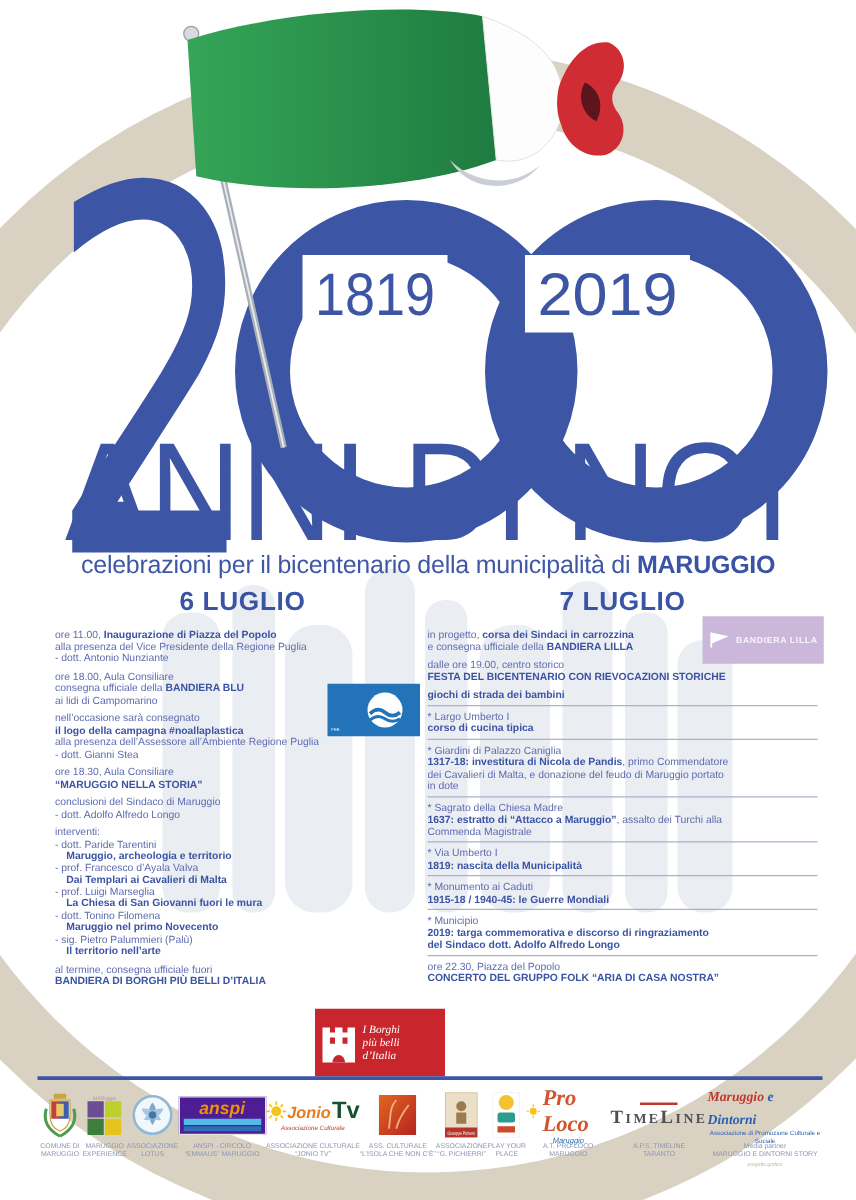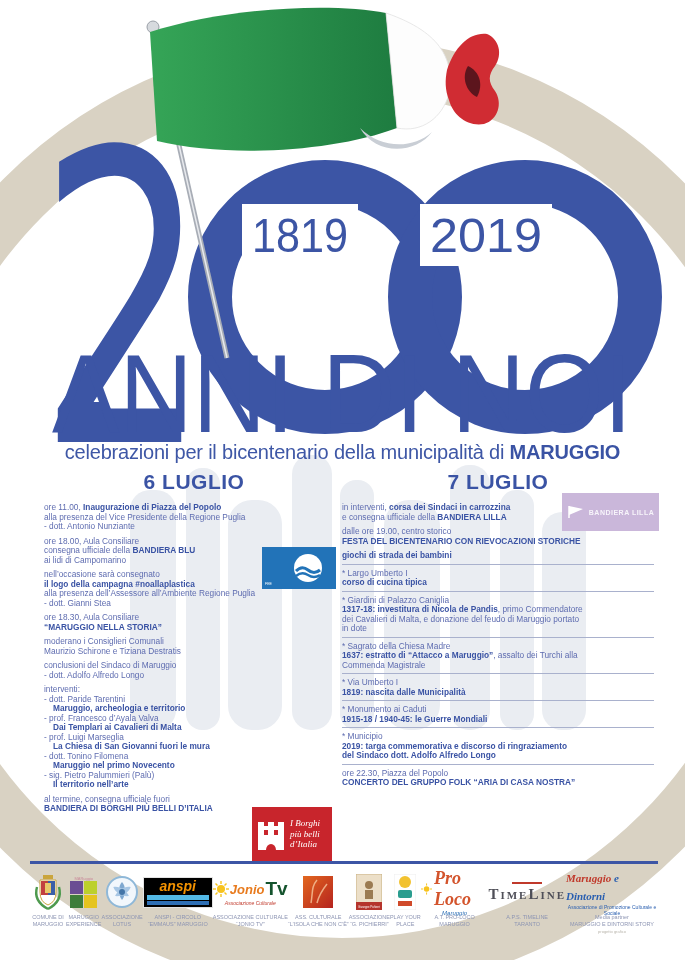--- a/index.html
+++ b/index.html
@@ -20,39 +20,39 @@
   .ln span.b{font-weight:700;color:#3a53a4;}
   .ln span.i{padding-left:9px;}
   hr.sep{border:0;border-top:1px solid #a9b1cd;margin:3px 0 4px 0;}
   .closing{margin-top:3px;}
   
   .badge{position:absolute;}
   .badge-blu{left:262px;top:547px;width:74px;height:42px;background:#2273b8;}
   .badge-lilla{left:562px;top:493px;width:97px;height:38px;background:#cab7da;
                display:flex;align-items:center;justify-content:center;gap:4px;}
   .lilla-label{color:#f7f4fa;font-size:7px;font-weight:700;letter-spacing:.5px;}
-  .badge-borghi{left:252px;top:807px;width:80px;height:54px;background:#c8252c;
+  .badge-borghi{left:252px;top:807px;width:104px;height:54px;background:#c8252c;
                 display:flex;align-items:center;padding:0 4px;box-sizing:border-box;gap:4px;}
   .borghi-text{color:#fff;font-family:"Liberation Serif",serif;font-style:italic;
                font-size:9px;line-height:10.5px;}
   .fee{position:absolute;left:3px;bottom:3px;color:#fff;font-size:3.5px;}
   
   .divider{position:absolute;left:30px;top:861px;width:628px;height:3px;background:#3c55a5;}
   .logos{position:absolute;left:30px;top:872px;width:628px;display:flex;
          justify-content:space-between;align-items:flex-start;}
   .lg{display:flex;flex-direction:column;align-items:center;}
   .lgi{height:40px;display:flex;align-items:center;justify-content:center;flex-direction:column;}
   .cap{margin-top:2px;text-align:center;font-size:5.5px;line-height:6.5px;color:#8d95b3;
        white-space:nowrap;}
   .micro{font-size:4px;color:#b9b5ac;margin-top:2px;}
   
   .expt{font-size:4px;color:#c98a9a;text-align:center;line-height:5px;}
   .expg{display:grid;grid-template-columns:13px 13px;grid-template-rows:13px 13px;gap:1px;}
   .expg span{display:block;}
-  .anspi{width:70px;border:1px solid #e3e3e3;background:#000000;padding:1px 3px 2px;box-sizing:border-box;}
+  .anspi{width:70px;border:1px solid #e3e3e3;background:#4c1d95;padding:1px 3px 2px;box-sizing:border-box;}
   .anspit{color:#f39200;font-weight:900;font-style:italic;font-size:14px;line-height:15px;text-align:center;}
   .anspib1{height:5px;background:#53b9e6;margin-top:1px;}
   .anspib2{height:4px;background:#2e6fb5;margin-top:1px;}
   .jon{display:flex;align-items:center;gap:1px;}
   .jon1{color:#e87b1e;font-weight:700;font-style:italic;font-size:13px;}
   .jon2{color:#14532d;font-weight:700;font-size:19px;}
   .jonsub{color:#c0392b;font-style:italic;font-size:5px;text-align:center;}
   .plo{display:flex;align-items:center;gap:2px;}
   .plo1{font-family:"Liberation Serif",serif;font-style:italic;font-weight:700;
         font-size:18px;color:#d3542c;}
@@ -140,24 +140,20 @@
       <div class="ln"><span>nell’occasione sarà consegnato</span></div>
       <div class="ln"><span class="b">il logo della campagna #noallaplastica</span></div>
       <div class="ln"><span>alla presenza dell’Assessore all’Ambiente Regione Puglia</span></div>
       <div class="ln"><span>- dott. Gianni Stea</span></div>
     </div>
     <div class="blk">
       <div class="ln"><span>ore 18.30, Aula Consiliare</span></div>
       <div class="ln"><span class="b">“MARUGGIO NELLA STORIA”</span></div>
     </div>
     <div class="blk">
-      <div class="ln"><span>moderano i Consiglieri Comunali</span></div>
-      <div class="ln"><span>Maurizio Schirone e Tiziana Destratis</span></div>
-    </div>
-    <div class="blk">
       <div class="ln"><span>conclusioni del Sindaco di Maruggio</span></div>
       <div class="ln"><span>- dott. Adolfo Alfredo Longo</span></div>
     </div>
     <div class="blk">
       <div class="ln"><span>interventi:</span></div>
       <div class="ln"><span>- dott. Paride Tarentini</span></div>
       <div class="ln"><span class="b i">Maruggio, archeologia e territorio</span></div>
       <div class="ln"><span>- prof. Francesco d’Ayala Valva</span></div>
       <div class="ln"><span class="b i">Dai Templari ai Cavalieri di Malta</span></div>
       <div class="ln"><span>- prof. Luigi Marseglia</span></div>
@@ -169,21 +165,21 @@
     </div>
     <div class="blk">
       <div class="ln"><span>al termine, consegna ufficiale fuori</span></div>
       <div class="ln"><span class="b">BANDIERA DI BORGHI PIÙ BELLI D’ITALIA</span></div>
     </div>
   </div>
 
   <div class="col col-right">
     <div class="colhead">7 LUGLIO</div>
     <div class="blk">
-      <div class="ln"><span>in interventi, </span><span class="b">corsa dei Sindaci in carrozzina</span></div>
+      <div class="ln"><span>in progetto, </span><span class="b">corsa dei Sindaci in carrozzina</span></div>
       <div class="ln"><span>e consegna ufficiale della </span><span class="b">BANDIERA LILLA</span></div>
     </div>
     <div class="blk">
       <div class="ln"><span>dalle ore 19.00, centro storico</span></div>
       <div class="ln"><span class="b">FESTA DEL BICENTENARIO CON RIEVOCAZIONI STORICHE</span></div>
     </div>
     <div class="item">
       <div class="ln"><span class="b">giochi di strada dei bambini</span></div>
       <hr class="sep">
     </div>
@@ -200,21 +196,21 @@
       <hr class="sep">
     </div>
     <div class="item">
       <div class="ln"><span>* Sagrato della Chiesa Madre</span></div>
       <div class="ln"><span class="b">1637: estratto di “Attacco a Maruggio”</span><span>, assalto dei Turchi alla</span></div>
       <div class="ln"><span>Commenda Magistrale</span></div>
       <hr class="sep">
     </div>
     <div class="item">
       <div class="ln"><span>* Via Umberto I</span></div>
-      <div class="ln"><span class="b">1819: nascita dalle Municipalità</span></div>
+      <div class="ln"><span class="b">1819: nascita della Municipalità</span></div>
       <hr class="sep">
     </div>
     <div class="item">
       <div class="ln"><span>* Monumento ai Caduti</span></div>
       <div class="ln"><span class="b">1915-18 / 1940-45: le Guerre Mondiali</span></div>
       <hr class="sep">
     </div>
     <div class="item">
       <div class="ln"><span>* Municipio</span></div>
       <div class="ln"><span class="b">2019: targa commemorativa e discorso di ringraziamento</span></div>

